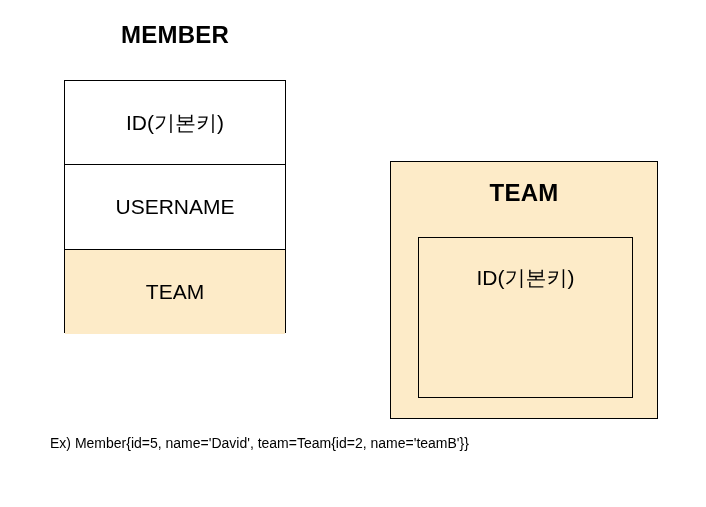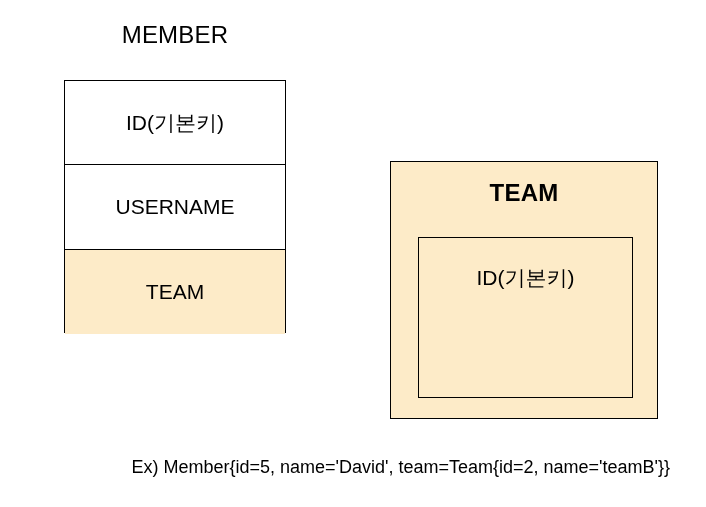--- a/index.html
+++ b/index.html
@@ -26,21 +26,21 @@
   }
 
   
   .member-title {
     position: absolute;
     left: 64px;
     top: 20px;
     width: 222px;
     text-align: center;
     font-size: 24px;
-    font-weight: normal;
+    font-weight: bold;
     letter-spacing: 0.2px;
     line-height: 30px;
   }
 
   .member-table {
     position: absolute;
     left: 64px;
     top: 80px;
     width: 222px;
     height: 253px;
@@ -108,26 +108,26 @@
     border-bottom: 1.6px solid #000000;
   }
   .team-row:last-child {
     border-bottom: none;
   }
 
   
   .caption {
     position: absolute;
     left: 50px;
-    top: 455px;
+    top: 431px;
     width: 620px;
-    font-size: 18px;
+    font-size: 14px;
     line-height: 24px;
     white-space: nowrap;
-    text-align: right;
+    text-align: left;
   }
 </style>
 </head>
 <body>
 
 <div class="canvas">
 
   <div class="member-title">MEMBER</div>
 
   <div class="member-table">

